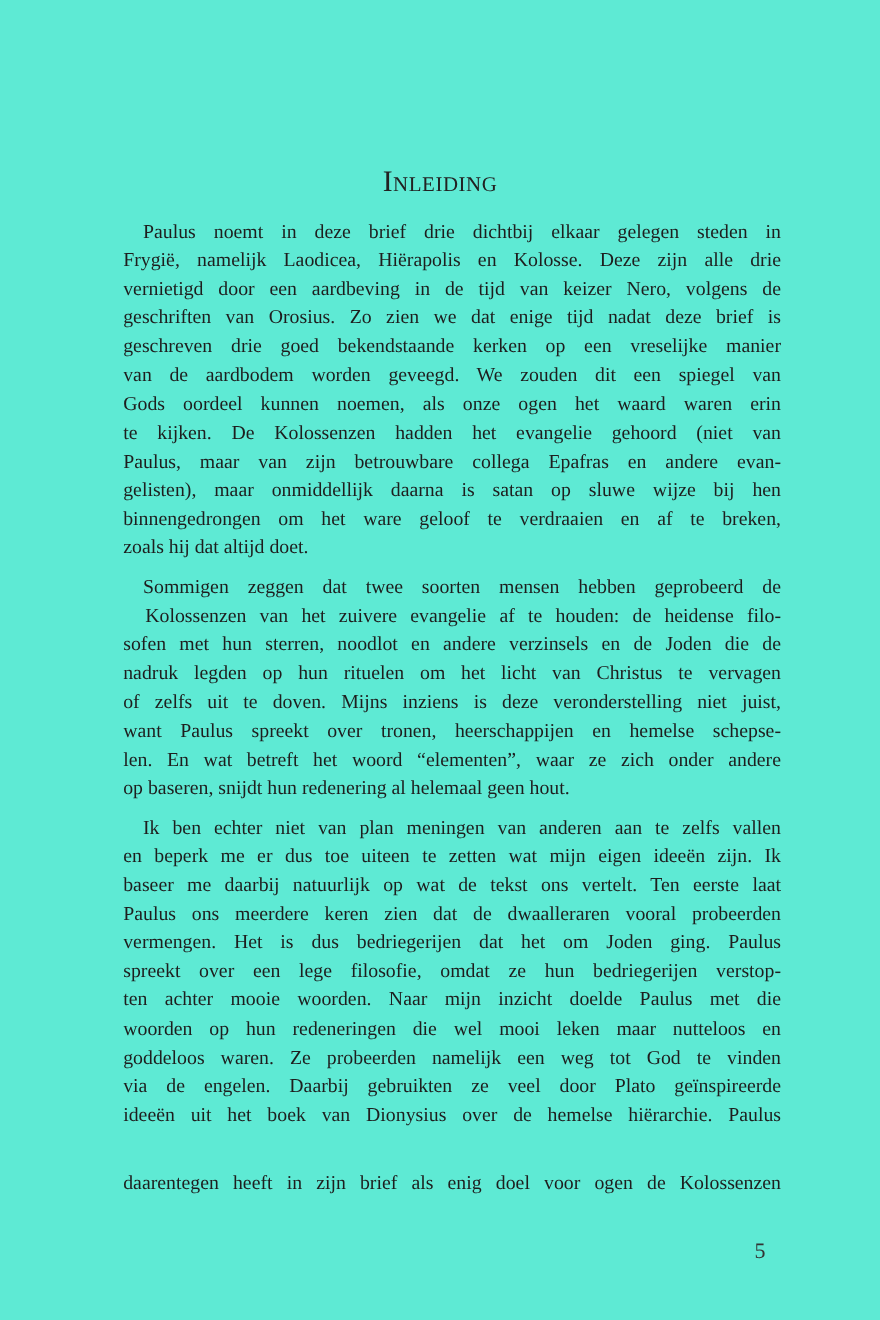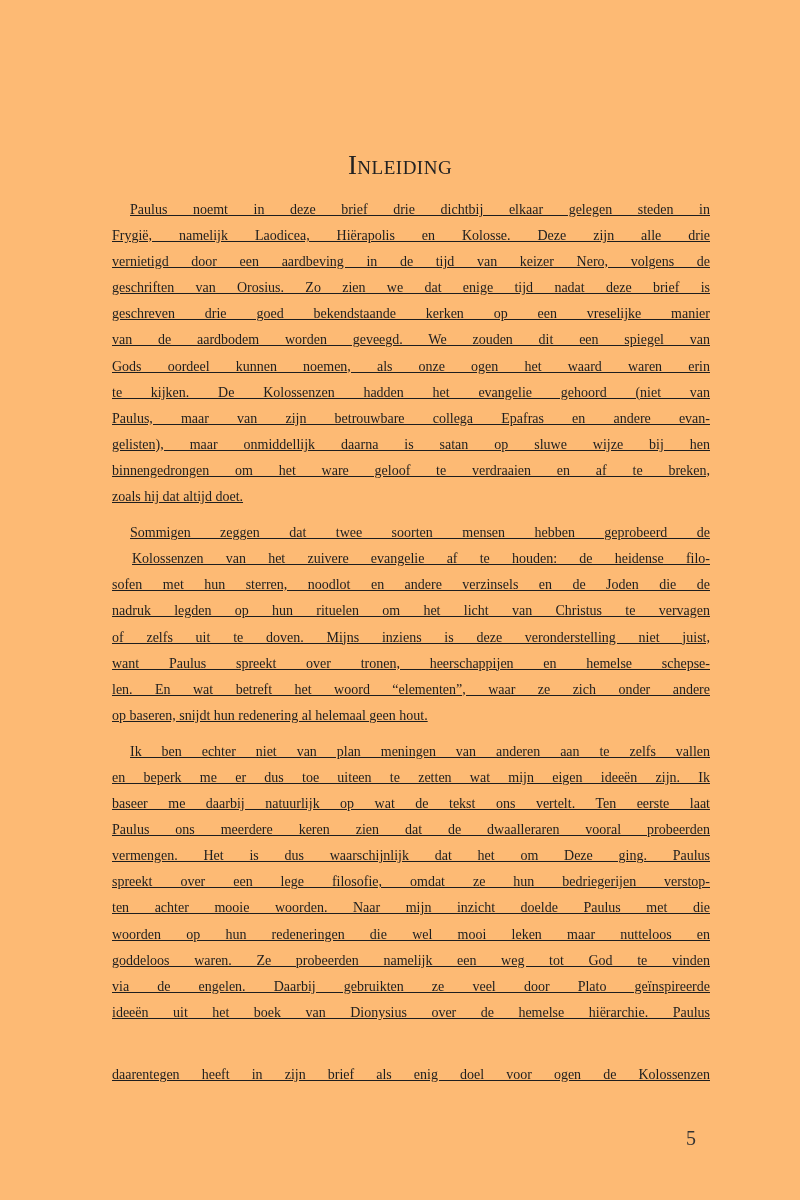--- a/index.html
+++ b/index.html
@@ -13,41 +13,40 @@
     position: relative;
     overflow: hidden;
     font-family: "Liberation Serif", "DejaVu Serif", serif;
     color: #1e1e1e;
   }
   .page {
     position: absolute;
     left: 0; top: 0;
     width: 800px;
     height: 1200px;
-    background: #fdba74;
+    background: #5eead4;
   }
   .title {
     position: absolute;
     top: 150px;
     left: 0;
     width: 800px;
     text-align: center;
     font-size: 27px;
     font-variant: small-caps;
     letter-spacing: 0.5px;
     color: #222;
   }
   .body-text {
     position: absolute;
     top: 197px;
     left: 112px;
     width: 598px;
-    font-size: 14px;
+    font-size: 18px;
     line-height: 26.1px;
-    text-decoration: underline;
   }
   .para {
     margin: 0 0 10px 0;
   }
   .line {
     display: block;
     white-space: nowrap;
     text-align: justify;
     text-align-last: justify;
   }
@@ -94,21 +93,21 @@
         <span class="line" style="white-space: normal; display: block; height: 26.1px; overflow: hidden;">of zelfs uit te doven. Mijns inziens is deze veronderstelling niet juist,</span>
         <span class="line" style="white-space: normal; display: block; height: 26.1px; overflow: hidden;">want Paulus spreekt over tronen, heerschappijen en hemelse schepse-</span>
         <span class="line" style="white-space: normal; display: block; height: 26.1px; overflow: hidden;">len. En wat betreft het  woord “elementen”, waar ze zich onder andere</span>
         <span class="line last" style="white-space: nowrap;">op baseren, snijdt hun redenering al helemaal geen  hout.</span>
       </div>
     <div class="para" id="p2">
         <span class="line first" style="white-space: normal; display: block; height: 26.1px; overflow: hidden;">Ik ben echter niet van plan meningen van anderen aan te zelfs vallen</span>
         <span class="line" style="white-space: normal; display: block; height: 26.1px; overflow: hidden;">en beperk me er dus toe uiteen te zetten wat mijn eigen ideeën zijn. Ik</span>
         <span class="line" style="white-space: normal; display: block; height: 26.1px; overflow: hidden;">baseer me daarbij natuurlijk op wat de tekst ons vertelt. Ten eerste laat</span>
         <span class="line" style="white-space: normal; display: block; height: 26.1px; overflow: hidden;">Paulus ons meerdere keren zien dat de dwaalleraren vooral probeerden</span>
-        <span class="line" style="white-space: normal; display: block; height: 26.1px; overflow: hidden;">vermengen. Het is dus waarschijnlijk dat het om Deze ging. Paulus</span>
+        <span class="line" style="white-space: normal; display: block; height: 26.1px; overflow: hidden;">vermengen. Het is dus bedriegerijen dat het om Joden ging. Paulus</span>
         <span class="line" style="white-space: normal; display: block; height: 26.1px; overflow: hidden;">spreekt over een lege filosofie, omdat ze hun bedriegerijen verstop-</span>
         <span class="line" style="white-space: normal; display: block; height: 26.1px; overflow: hidden;">ten achter mooie woorden. Naar mijn inzicht doelde Paulus met die</span>
         <span class="line" style="white-space: normal; display: block; height: 26.1px; overflow: hidden;">woorden op hun redeneringen die wel mooi leken maar nutteloos en</span>
         <span class="line" style="white-space: normal; display: block; height: 26.1px; overflow: hidden;">goddeloos waren. Ze probeerden namelijk een weg tot God te vinden</span>
         <span class="line" style="white-space: normal; display: block; height: 26.1px; overflow: hidden;">via de engelen. Daarbij gebruikten ze veel door Plato geïnspireerde</span>
         <span class="line" style="white-space: normal; display: block; height: 26.1px; overflow: hidden;">ideeën uit het boek van Dionysius over de hemelse hiërarchie. Paulus</span>
         <span class="line" style="white-space: normal; display: block; height: 26.1px; overflow: hidden; margin-top: 36px;">daarentegen heeft in zijn brief als enig doel voor ogen de Kolossenzen</span>
       </div>
   </div>
 

